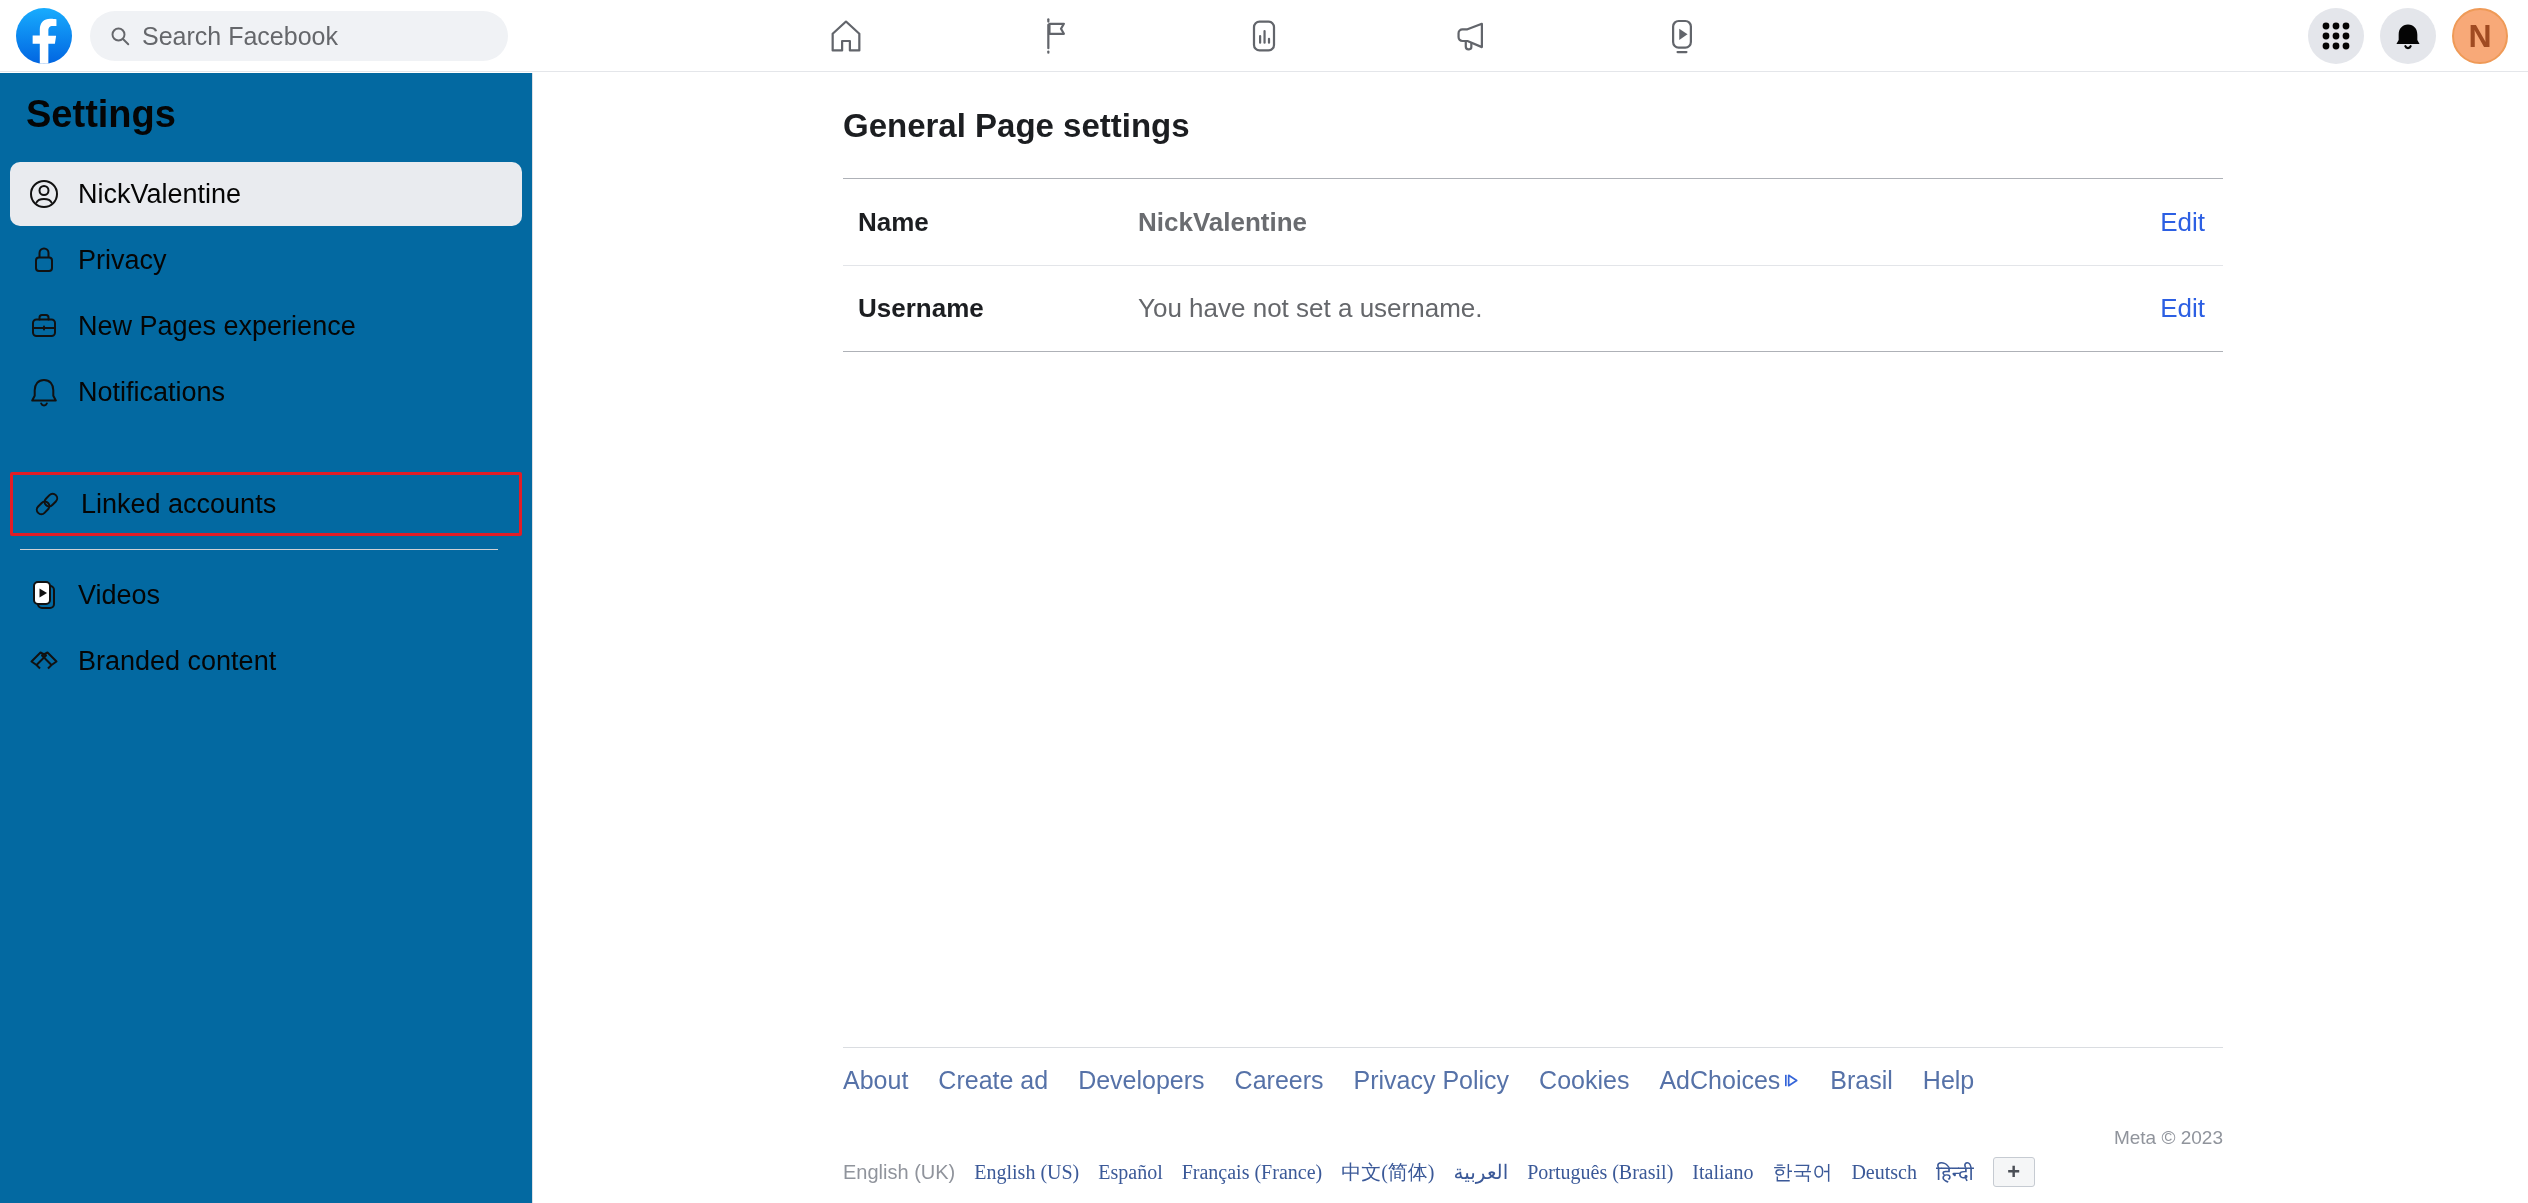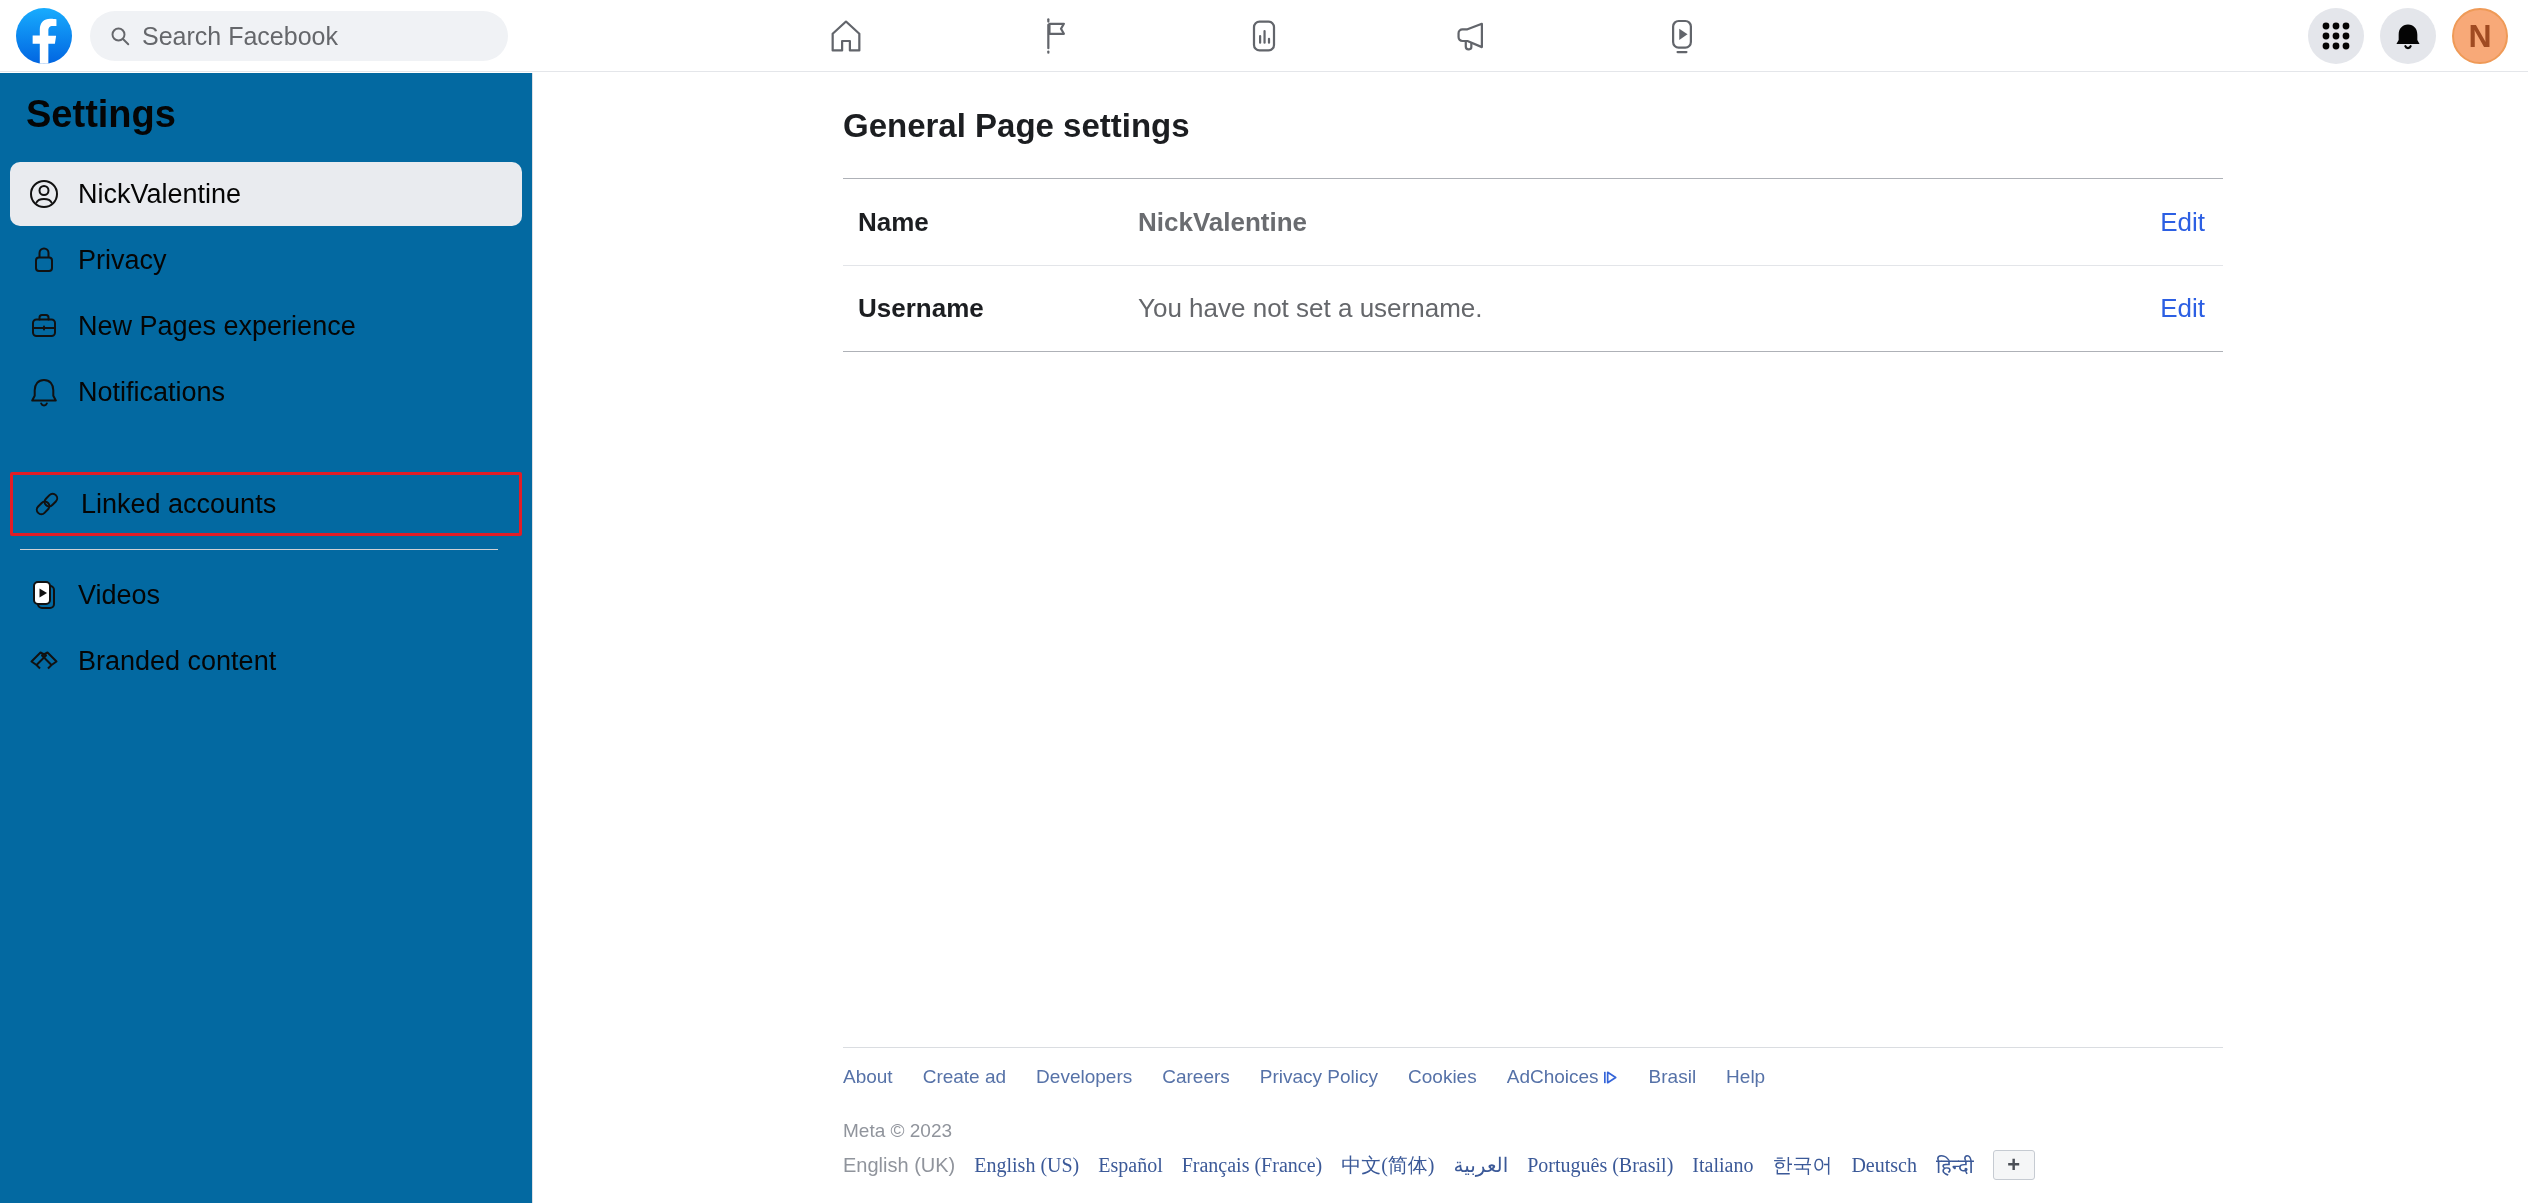--- a/index.html
+++ b/index.html
@@ -88,22 +88,22 @@
   .s-row + .s-row { border-top: 1px solid #e3e5e9; }
   .cell-label { width: 295px; padding-left: 15px; font-size: 26px; font-weight: bold; color: #1c1e21; }
   .cell-value { flex: 1; font-size: 26px; color: #65676b; }
   .cell-value.strong { font-weight: bold; color: #6a6c70; }
   .edit-link { padding-right: 18px; font-size: 26px; color: #2c5fe3; text-decoration: none; cursor: pointer; }
 
   
   .footer { position: absolute; left: 843px; top: 1047px; width: 1380px; }
   .footer-divider { height: 1px; background: #dadde1; margin-bottom: 18px; }
   .footer-links { display: flex; gap: 30px; align-items: center; }
-  .footer-links a { font-size: 19px; color: #5672a8; text-decoration: none; cursor: pointer; display: flex; align-items: center; gap: 3px; }
-  .copyright { margin-top: 32px; font-size: 19px; color: #90949c; }
+  .footer-links a { font-size: 25px; color: #5672a8; text-decoration: none; cursor: pointer; display: flex; align-items: center; gap: 3px; }
+  .copyright { margin-top: 32px; font-size: 19px; color: #90949c; text-align: right; }
   .lang-row { margin-top: 8px; display: flex; gap: 19px; align-items: center; }
   .lang-current { font-size: 20px; color: #90949c; }
   .lang-row a { font-size: 20px; color: #3b5998; text-decoration: none; cursor: pointer; font-family: Liberation Serif, serif; }
   .lang-add {
     width: 42px; height: 30px; background: #f5f6f7; border: 1px solid #c6cbd2; border-radius: 3px;
     font-size: 22px; font-weight: bold; color: #4b4f56; line-height: 26px; text-align: center; cursor: pointer;
   }
 
   svg { display: block; }
 </style>

